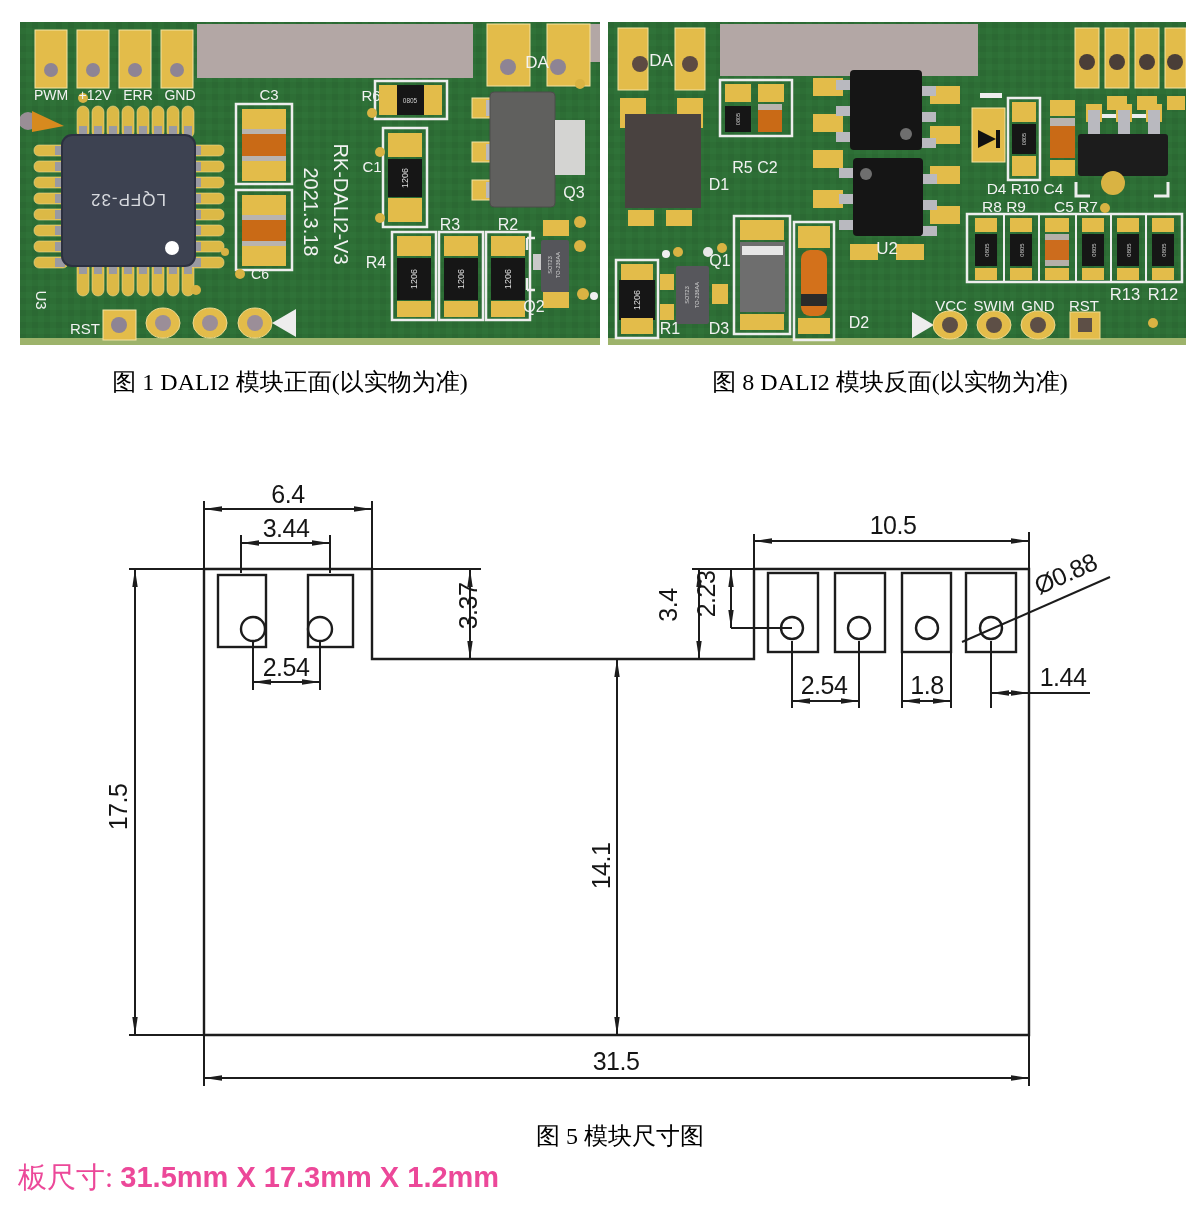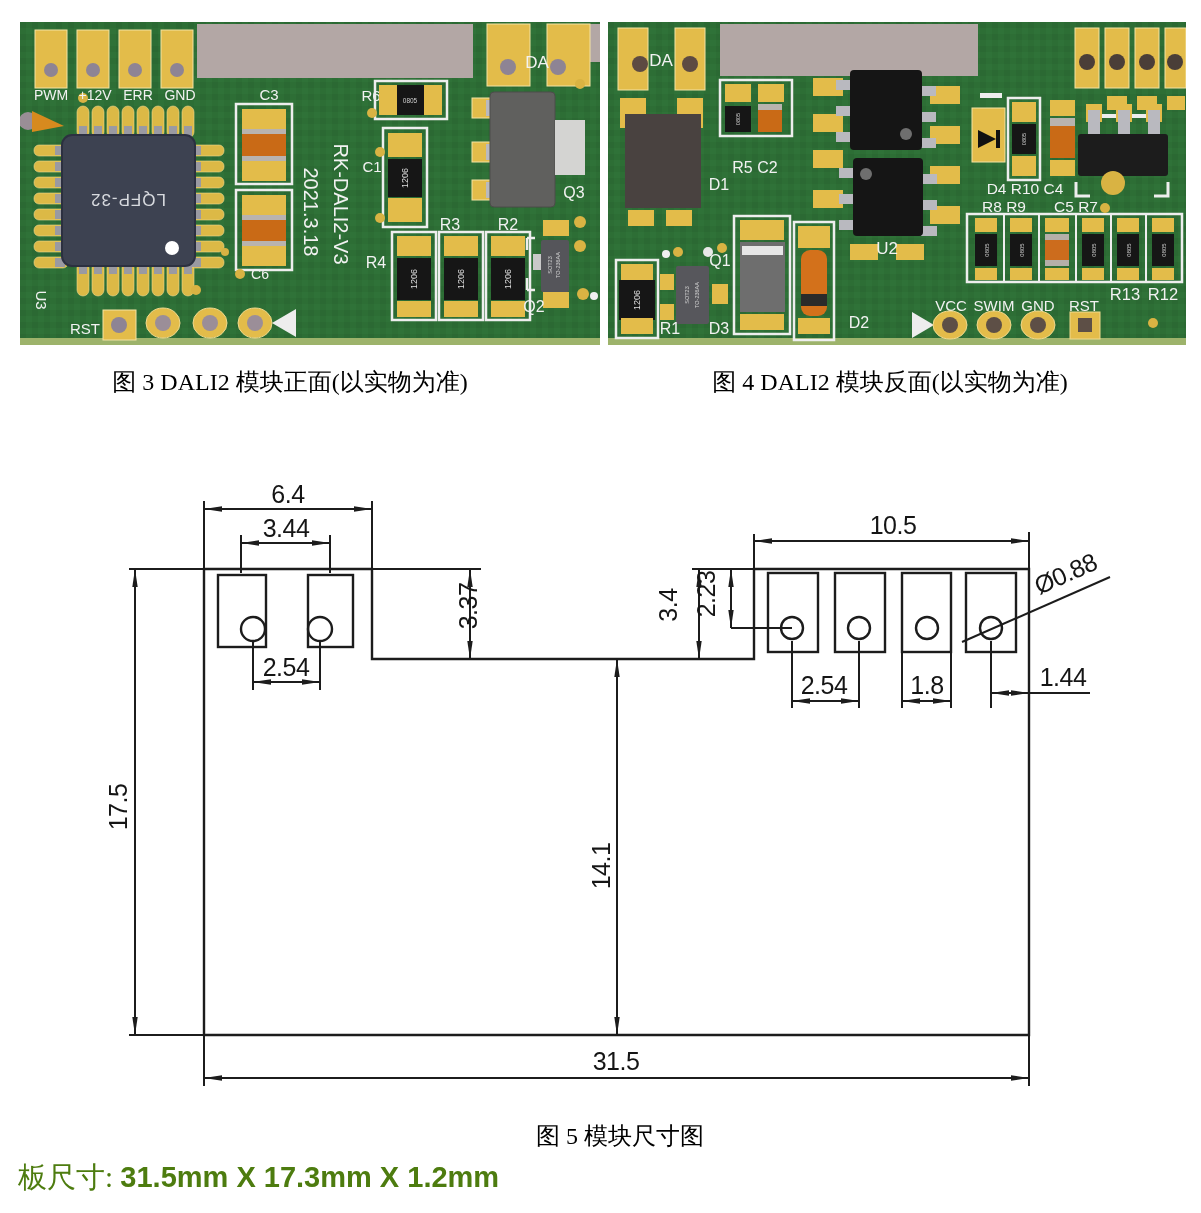--- a/index.html
+++ b/index.html
@@ -1,20 +1,20 @@
 <!DOCTYPE html>
 <html><head>
 <meta charset="utf-8">
 <style>
   html,body{margin:0;padding:0;background:#fff;}
   .page{position:relative;width:1201px;height:1213px;background:#fff;overflow:hidden;
         font-family:"Liberation Serif","DejaVu Serif",serif;}
   .abs{position:absolute;}
   .caption{font-size:24px;color:#000;text-align:center;white-space:nowrap;}
-  .footer-line{font-size:29px;color:#4d7c0f;white-space:nowrap;}
+  .footer-line{font-size:29px;color:#ec4899;white-space:nowrap;}
   .footer-line .val{font-family:"Liberation Sans","DejaVu Sans",sans-serif;font-weight:bold;}
   svg text{font-family:"Liberation Sans","DejaVu Sans",sans-serif;}
   .silk{fill:#f2f2f2;}
   .dimtxt{fill:#151515;font-size:25px;letter-spacing:-0.5px;}
   .dln{stroke:#1c1c1c;stroke-width:2;fill:none;}
   .bln{stroke:#1c1c1c;stroke-width:2.4;fill:none;}
 </style>
 </head>
 <body>
 
@@ -437,22 +437,22 @@
       <ellipse cx="430" cy="303" rx="17" ry="14" fill="#e3bc4a" stroke="#efd98e"></ellipse>
       <circle cx="342" cy="303" r="8" fill="#5d4f46"></circle>
         <circle cx="386" cy="303" r="8" fill="#5d4f46"></circle>
         <circle cx="430" cy="303" r="8" fill="#5d4f46"></circle>
       <rect x="462" y="290" width="30" height="27" fill="#e3bc4a" stroke="#efd98e"></rect>
       <rect x="470" y="296" width="14" height="14" fill="#5d4f46"></rect>
       <circle cx="545" cy="301" r="5" fill="#d9b343"></circle>
     </g>
   </svg>
 
-  <div class="abs caption" style="left:40px;top:366px;width:500px">图 3 DALI2 模块正面(以实物为准)</div>
-  <div class="abs caption" style="left:650px;top:366px;width:480px">图 4 DALI2 模块反面(以实物为准)</div>
+  <div class="abs caption" style="left:40px;top:366px;width:500px">图 1 DALI2 模块正面(以实物为准)</div>
+  <div class="abs caption" style="left:650px;top:366px;width:480px">图 8 DALI2 模块反面(以实物为准)</div>
 
   <svg class="abs" style="left:100px;top:470px" width="1100" height="640" viewBox="100 470 1100 640">
     <defs>
       <marker id="arr" markerUnits="userSpaceOnUse" markerWidth="20" markerHeight="8" refX="18" refY="3.5" orient="auto-start-reverse">
         <path d="M0,0.8 L18,3.5 L0,6.2 Z" fill="#1c1c1c"></path>
       </marker>
     </defs>
 
     <path class="bln" d="M204,569 H372 V659 H754 V569 H1029 V1035 H204 Z"></path>
 

